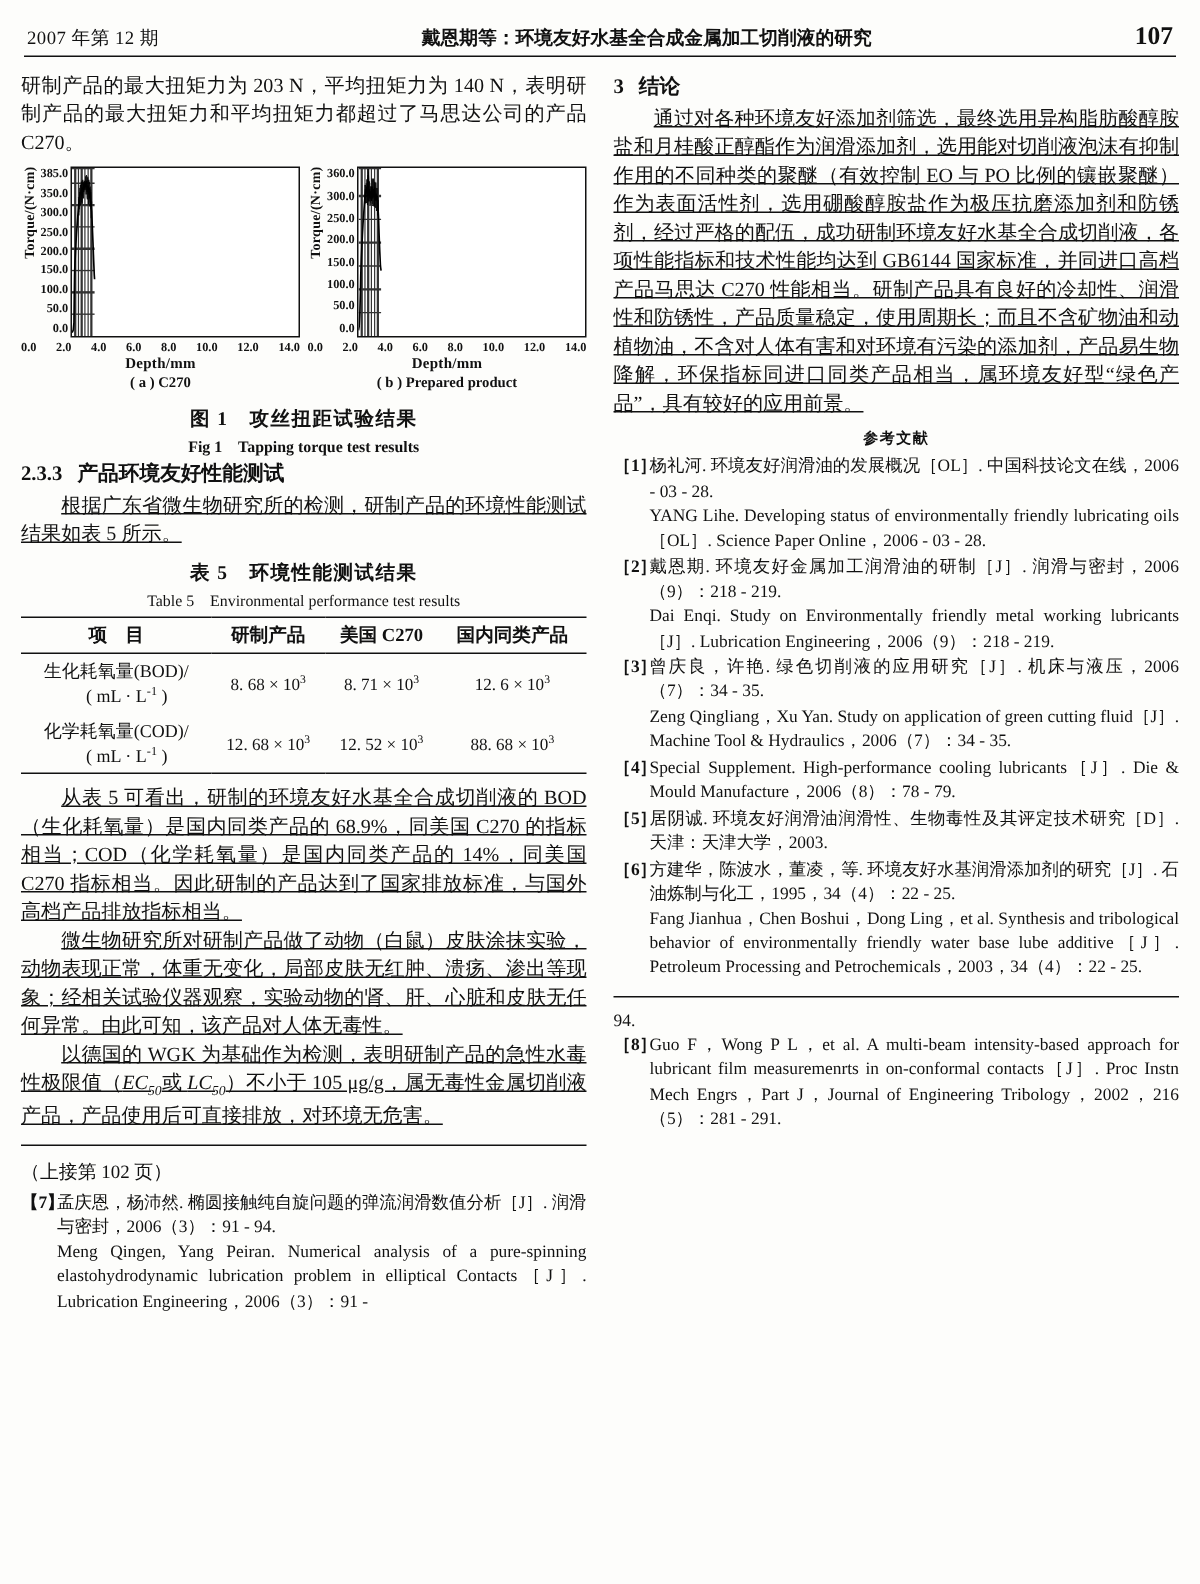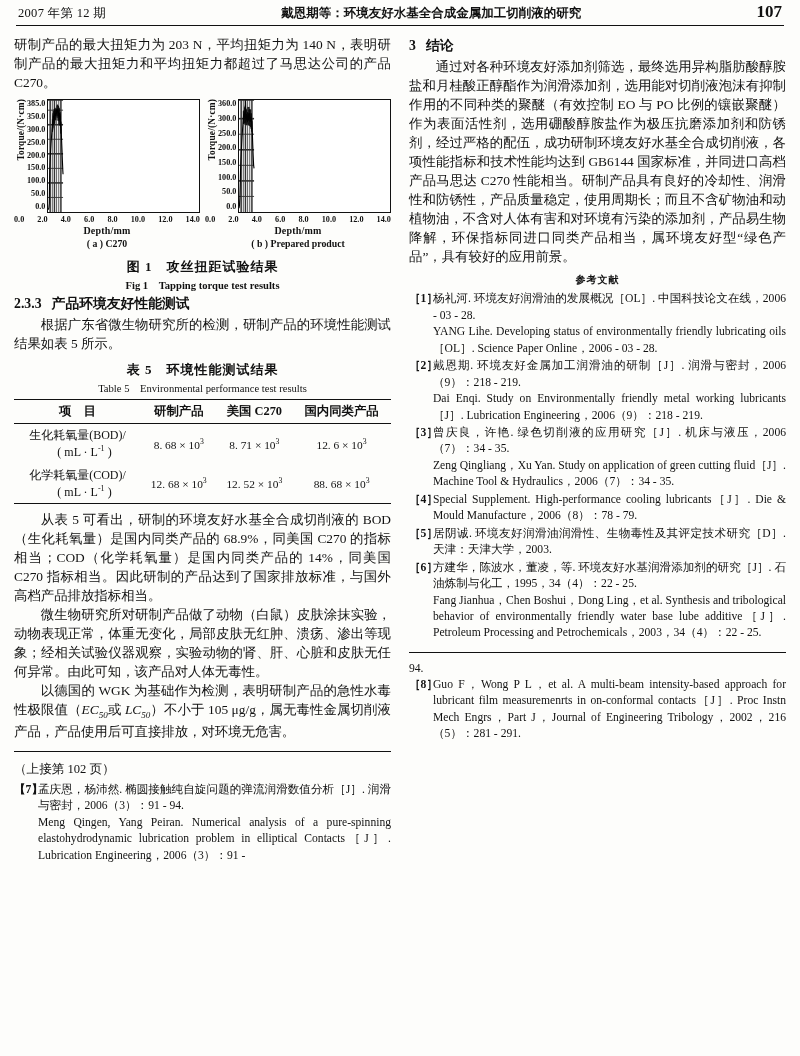--- a/index.html
+++ b/index.html
@@ -1,35 +1,35 @@
 <!DOCTYPE html>
 <html><head>
 <meta charset="utf-8">
 <style>
   html,body{margin:0;padding:0;}
   body{
     width:800px;height:1056px;background:#fdfdfb;
     font-family:"Liberation Serif","DejaVu Serif",serif;
     color:#111;overflow:hidden;position:relative;
   }
-  .page{width:800px;height:915px;position:relative;box-sizing:border-box;padding:2px 14px 0 14px;}
+  .page{width:800px;height:915px;position:relative;box-sizing:border-box;padding:14px 14px 0 14px;}
 
   
   .runhead{display:flex;align-items:baseline;justify-content:space-between;padding:0 4px 3px 4px;}
   .runhead .issue{font-size:12.5px;letter-spacing:.3px;}
   .runhead .title{font-size:12.5px;font-weight:bold;}
   .runhead .pageno{font-size:17px;font-weight:bold;}
   .rule-head{height:0;border-top:1.6px solid #111;margin:0 2px 9px 2px;}
 
   
   .cols{display:flex;gap:18px;align-items:flex-start;}
   .col{width:378px;}
 
   p{margin:0;font-size:13.4px;line-height:1.42;text-align:justify;text-justify:inter-character;}
-  p.ind{text-indent:2em;}
+  p.ind{text-indent:2em;text-decoration:underline;}
   .secnum{font-size:13.8px;font-weight:bold;margin:2px 0 2px 0;}
   .secnum .n{margin-right:10px;}
 
   
   .figs{display:flex;justify-content:space-between;margin:7px 0 0 0;}
   .figbox{width:186px;}
   .chart-wrap{display:flex;align-items:flex-start;}
   .ylab{writing-mode:vertical-rl;transform:rotate(180deg);font-size:9.3px;font-weight:bold;
          display:flex;align-items:center;justify-content:center;letter-spacing:.2px;width:13px;}
   .ytik{display:flex;flex-direction:column;justify-content:space-between;align-items:flex-end;

